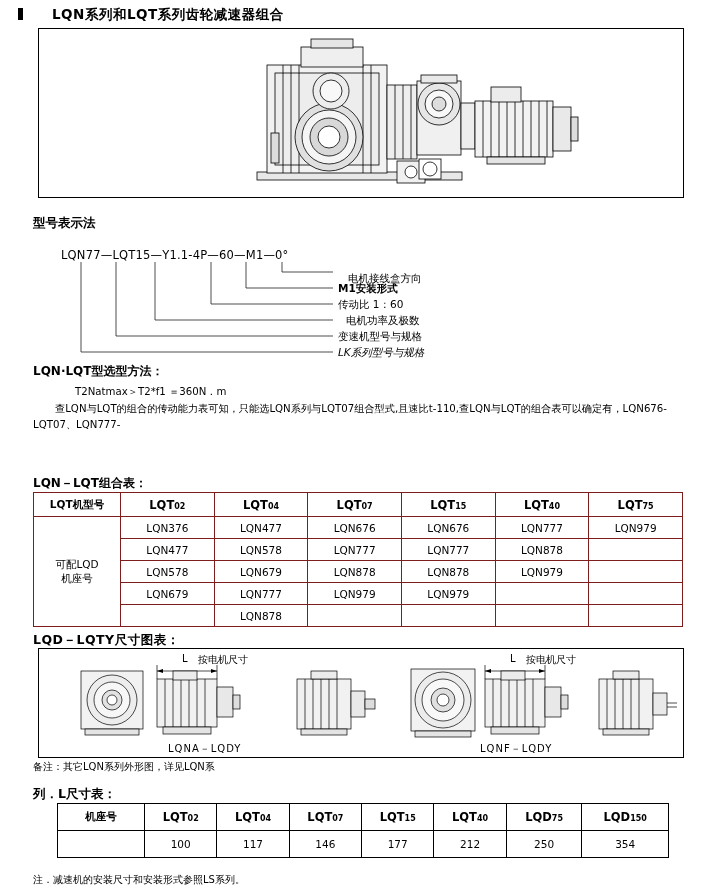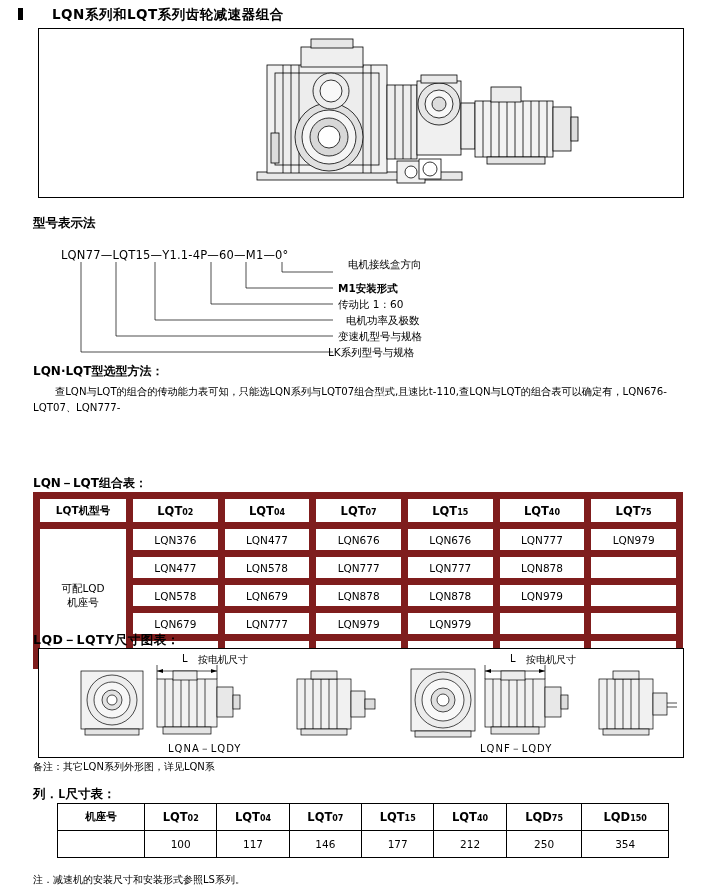--- a/index.html
+++ b/index.html
@@ -29,21 +29,21 @@
     background:#fff;
   }
 
   .sec-head{
     font-size:12.5px;font-weight:bold;
   }
   .h-model{position:absolute;left:33px;top:215px;}
   .h-select{position:absolute;left:33px;top:363px;font-size:12px;}
   .h-table1{position:absolute;left:33px;top:475px;font-size:12px;}
   .h-table2{position:absolute;left:33px;top:632px;font-size:12.5px;letter-spacing:0.5px;}
-  .h-ltable{position:absolute;left:33px;top:786px;font-size:12.5px;font-family:Liberation Mono, monospace;}
+  .h-ltable{position:absolute;left:33px;top:786px;font-size:12.5px;}
 
   
   .model-area{position:absolute;left:33px;top:240px;width:660px;height:120px;}
   .code-text{
     position:absolute;top:8px;left:28px;
     font-size:11.5px;letter-spacing:0.2px;white-space:nowrap;
   }
   .lbl{position:absolute;font-size:10.5px;white-space:nowrap;}
 
   
@@ -54,21 +54,21 @@
   .para p{margin:0 0 1px 0;}
   .indent{text-indent:22px;}
 
   
   table{border-collapse:collapse;}
   .t1{
     position:absolute;left:33px;top:492px;width:650px;
     font-size:10.5px;
   }
   .t1 th,.t1 td{
-    border:7px solid #7f1d1d;text-align:center;vertical-align:middle;
+    border:1px solid #7f1d1d;text-align:center;vertical-align:middle;
     padding:0;height:21px;
   }
   .t1 thead th{font-weight:bold;font-size:11.5px;height:23px;}
   .t1 .cell-head-l{font-weight:bold;font-size:10.5px;}
   .t1 .sub{font-size:8px;}
   .t1 .colfirst{width:86px;}
 
   
   .box-draw{
     position:absolute;left:38px;top:648px;width:644px;height:108px;
@@ -183,31 +183,32 @@
           <line x1="178" y1="64" x2="300" y2="64"></line>
         <line x1="122" y1="22" x2="122" y2="80"></line>
           <line x1="122" y1="80" x2="300" y2="80"></line>
         <line x1="83" y1="22" x2="83" y2="96"></line>
           <line x1="83" y1="96" x2="300" y2="96"></line>
         <line x1="48" y1="22" x2="48" y2="112"></line>
           <line x1="48" y1="112" x2="300" y2="112"></line>
       </g>
     </svg>
 
-    <div class="lbl" style="left:305px;top:18px;padding-left:10px;">电机接线盒方向</div>
+    <div class="lbl" style="left:305px;top:32px;padding-left:10px;">电机接线盒方向</div>
     <div class="lbl" style="left:305px;top:42px;font-weight:bold;">M1安装形式</div>
     <div class="lbl" style="left:305px;top:58px;">传动比 1：60</div>
     <div class="lbl" style="left:305px;top:74px;padding-left:8px;">电机功率及极数</div>
     <div class="lbl" style="left:305px;top:90px;">变速机型号与规格</div>
-    <div class="lbl" style="left:295px;top:106px;">LK系列型号与规格</div>
+    <div class="lbl" style="left:305px;top:106px;font-style:italic;">LK系列型号与规格</div>
   </div>
 
   <div class="sec-head h-select">LQN·LQT型选型方法：</div>
 
   <div class="para">
+    <p style="text-indent:42px;">T2Natmax＞T2*f1 ＝360N．m</p>
     <p class="indent">查LQN与LQT的组合的传动能力表可知，只能选LQN系列与LQT07组合型式,且速比t-110,查LQN与LQT的组合表可以确定有，LQN676-LQT07、LQN777-</p>
   </div>
 
   <div class="sec-head h-table1">LQN－LQT组合表：</div>
 
   <table class="t1">
     <thead>
       <tr>
         <th class="colfirst cell-head-l">LQT机型号</th>
         <th><span>LQT</span><span class="sub">02</span></th>

